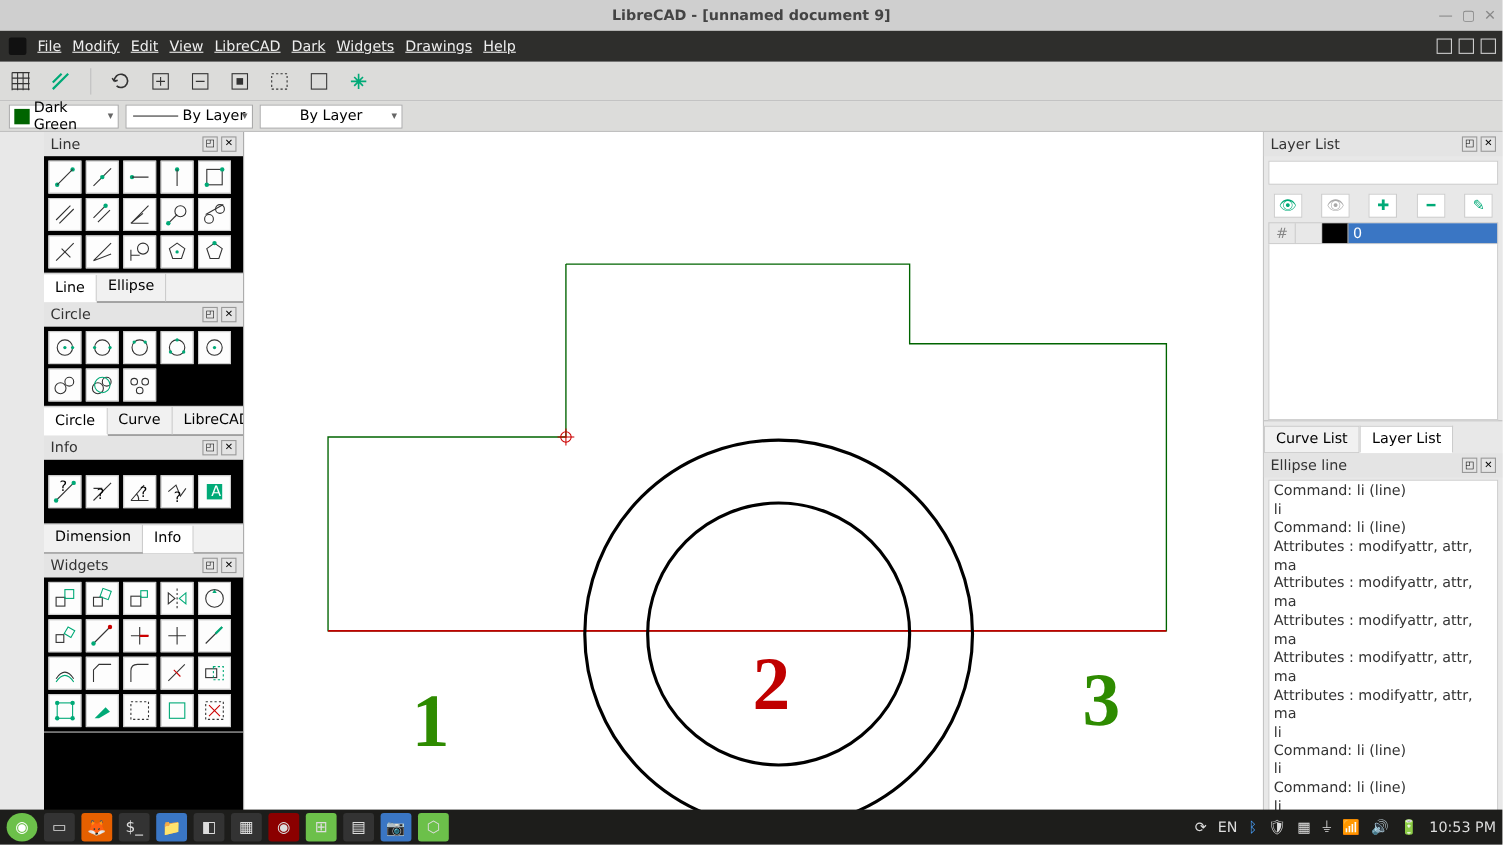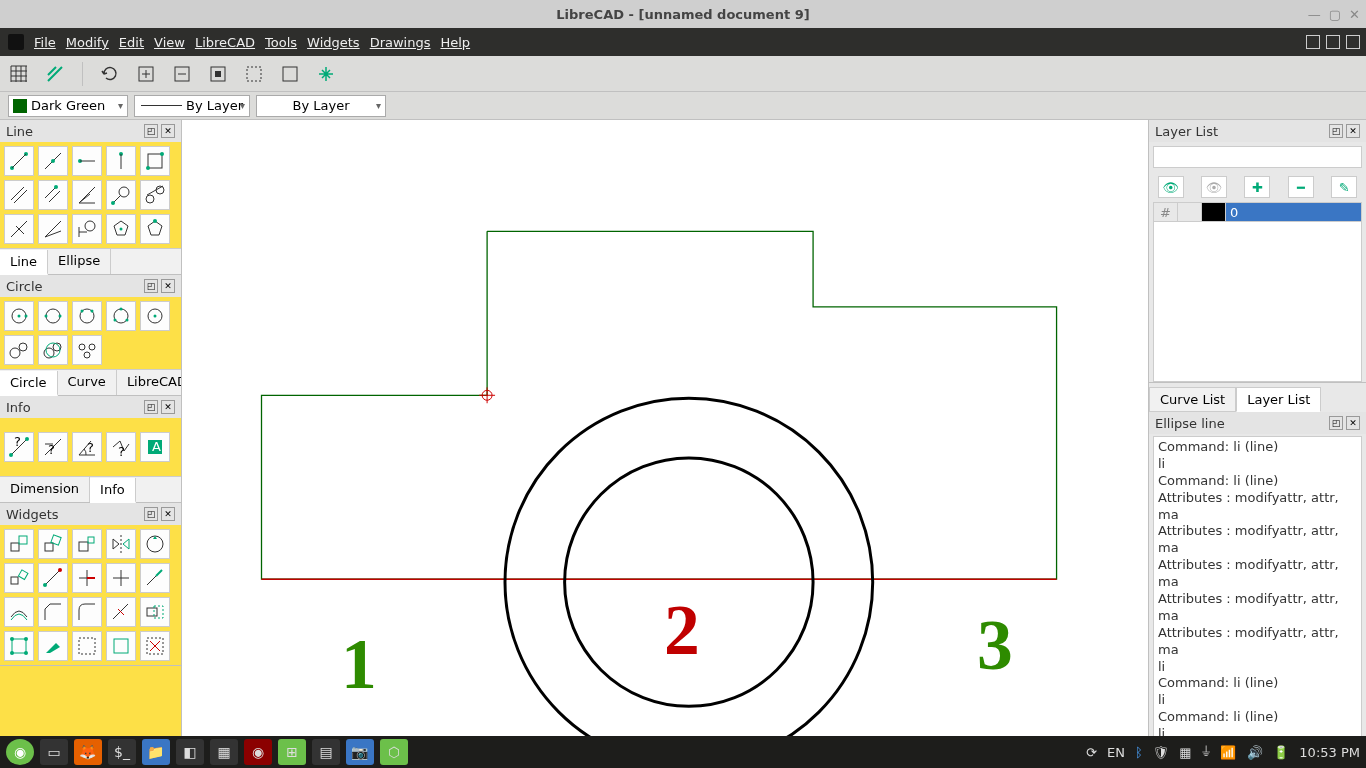--- a/index.html
+++ b/index.html
@@ -18,30 +18,30 @@
 .menubar .mdi-controls { position: absolute; right: 6px; display: flex; gap: 6px; }
 .menubar .mdi-controls div { width: 14px; height: 14px; border: 1px solid #ccc; }
 
 
 .toolbar-row { height: 36px; background: #dcdcda; border-bottom: 1px solid #c0c0c0; display: flex; align-items: center; padding: 0 10px; gap: 18px; }
 .toolbar-row .sep { width: 1px; height: 24px; background: #c0c0c0; }
 .tb-icon { width: 18px; height: 18px; display: flex; align-items: center; justify-content: center; }
 
 
 .attr-row { height: 28px; background: #dcdcda; border-bottom: 1px solid #c0c0c0; display: flex; align-items: center; padding: 0 8px; gap: 6px; }
-.color-combo { width: 120px; height: 22px; border: 1px solid #aaa; background: #fff; display: flex; align-items: center; padding: 0 4px; gap: 4px; position: relative; }
+.color-combo { width: 100px; height: 22px; border: 1px solid #aaa; background: #fff; display: flex; align-items: center; padding: 0 4px; gap: 4px; position: relative; }
 .color-combo .swatch { width: 14px; height: 14px; }
 .combo { width: 116px; height: 22px; border: 1px solid #aaa; background: #fff; display: flex; align-items: center; padding: 0 6px; position: relative; }
 .combo .arrow, .color-combo .arrow { position: absolute; right: 4px; font-size: 10px; color: #666; }
 .combo.wide { width: 130px; justify-content: center; }
 .linestyle-line { flex: 1; height: 1px; background: #333; margin-right: 4px; }
 
 
 .main { display: flex; height: 646px; }
-.left-panels { width: 182px; background: #fde047; border-right: 1px solid #c0c0c0; overflow: hidden; }
+.left-panels { width: 182px; background: #000000; border-right: 1px solid #c0c0c0; overflow: hidden; margin-left: 40px; }
 .canvas-area { flex: 1; background: #fff; position: relative; }
 .right-panels { width: 218px; background: #e8e8e8; border-left: 1px solid #c0c0c0; display: flex; flex-direction: column; }
 
 
 .dock { border-bottom: 1px solid #c0c0c0; }
 .dock-header { height: 22px; display: flex; align-items: center; justify-content: space-between; padding: 0 6px; background: #e4e4e4; }
 .dock-header .title { color: #333; }
 .dock-header .ctrls { display: flex; gap: 3px; }
 .dock-header .ctrls div { width: 14px; height: 14px; border: 1px solid #999; font-size: 9px; display:flex; align-items:center; justify-content:center; }
 
@@ -96,21 +96,21 @@
   </div>
 </div>
 
 <div class="menubar">
   <div class="logo"></div>
   <div class="item"><span class="ul">File</span></div>
   <div class="item"><span class="ul">Modify</span></div>
   <div class="item"><span class="ul">Edit</span></div>
   <div class="item"><span class="ul">View</span></div>
   <div class="item"><span class="ul">LibreCAD</span></div>
-  <div class="item"><span class="ul">Tools</span></div>
+  <div class="item"><span class="ul">Dark</span></div>
   <div class="item"><span class="ul">Widgets</span></div>
   <div class="item"><span class="ul">Drawings</span></div>
   <div class="item"><span class="ul">Help</span></div>
   <div class="mdi-controls">
     <div></div>
     <div></div>
     <div></div>
   </div>
 </div>
 

